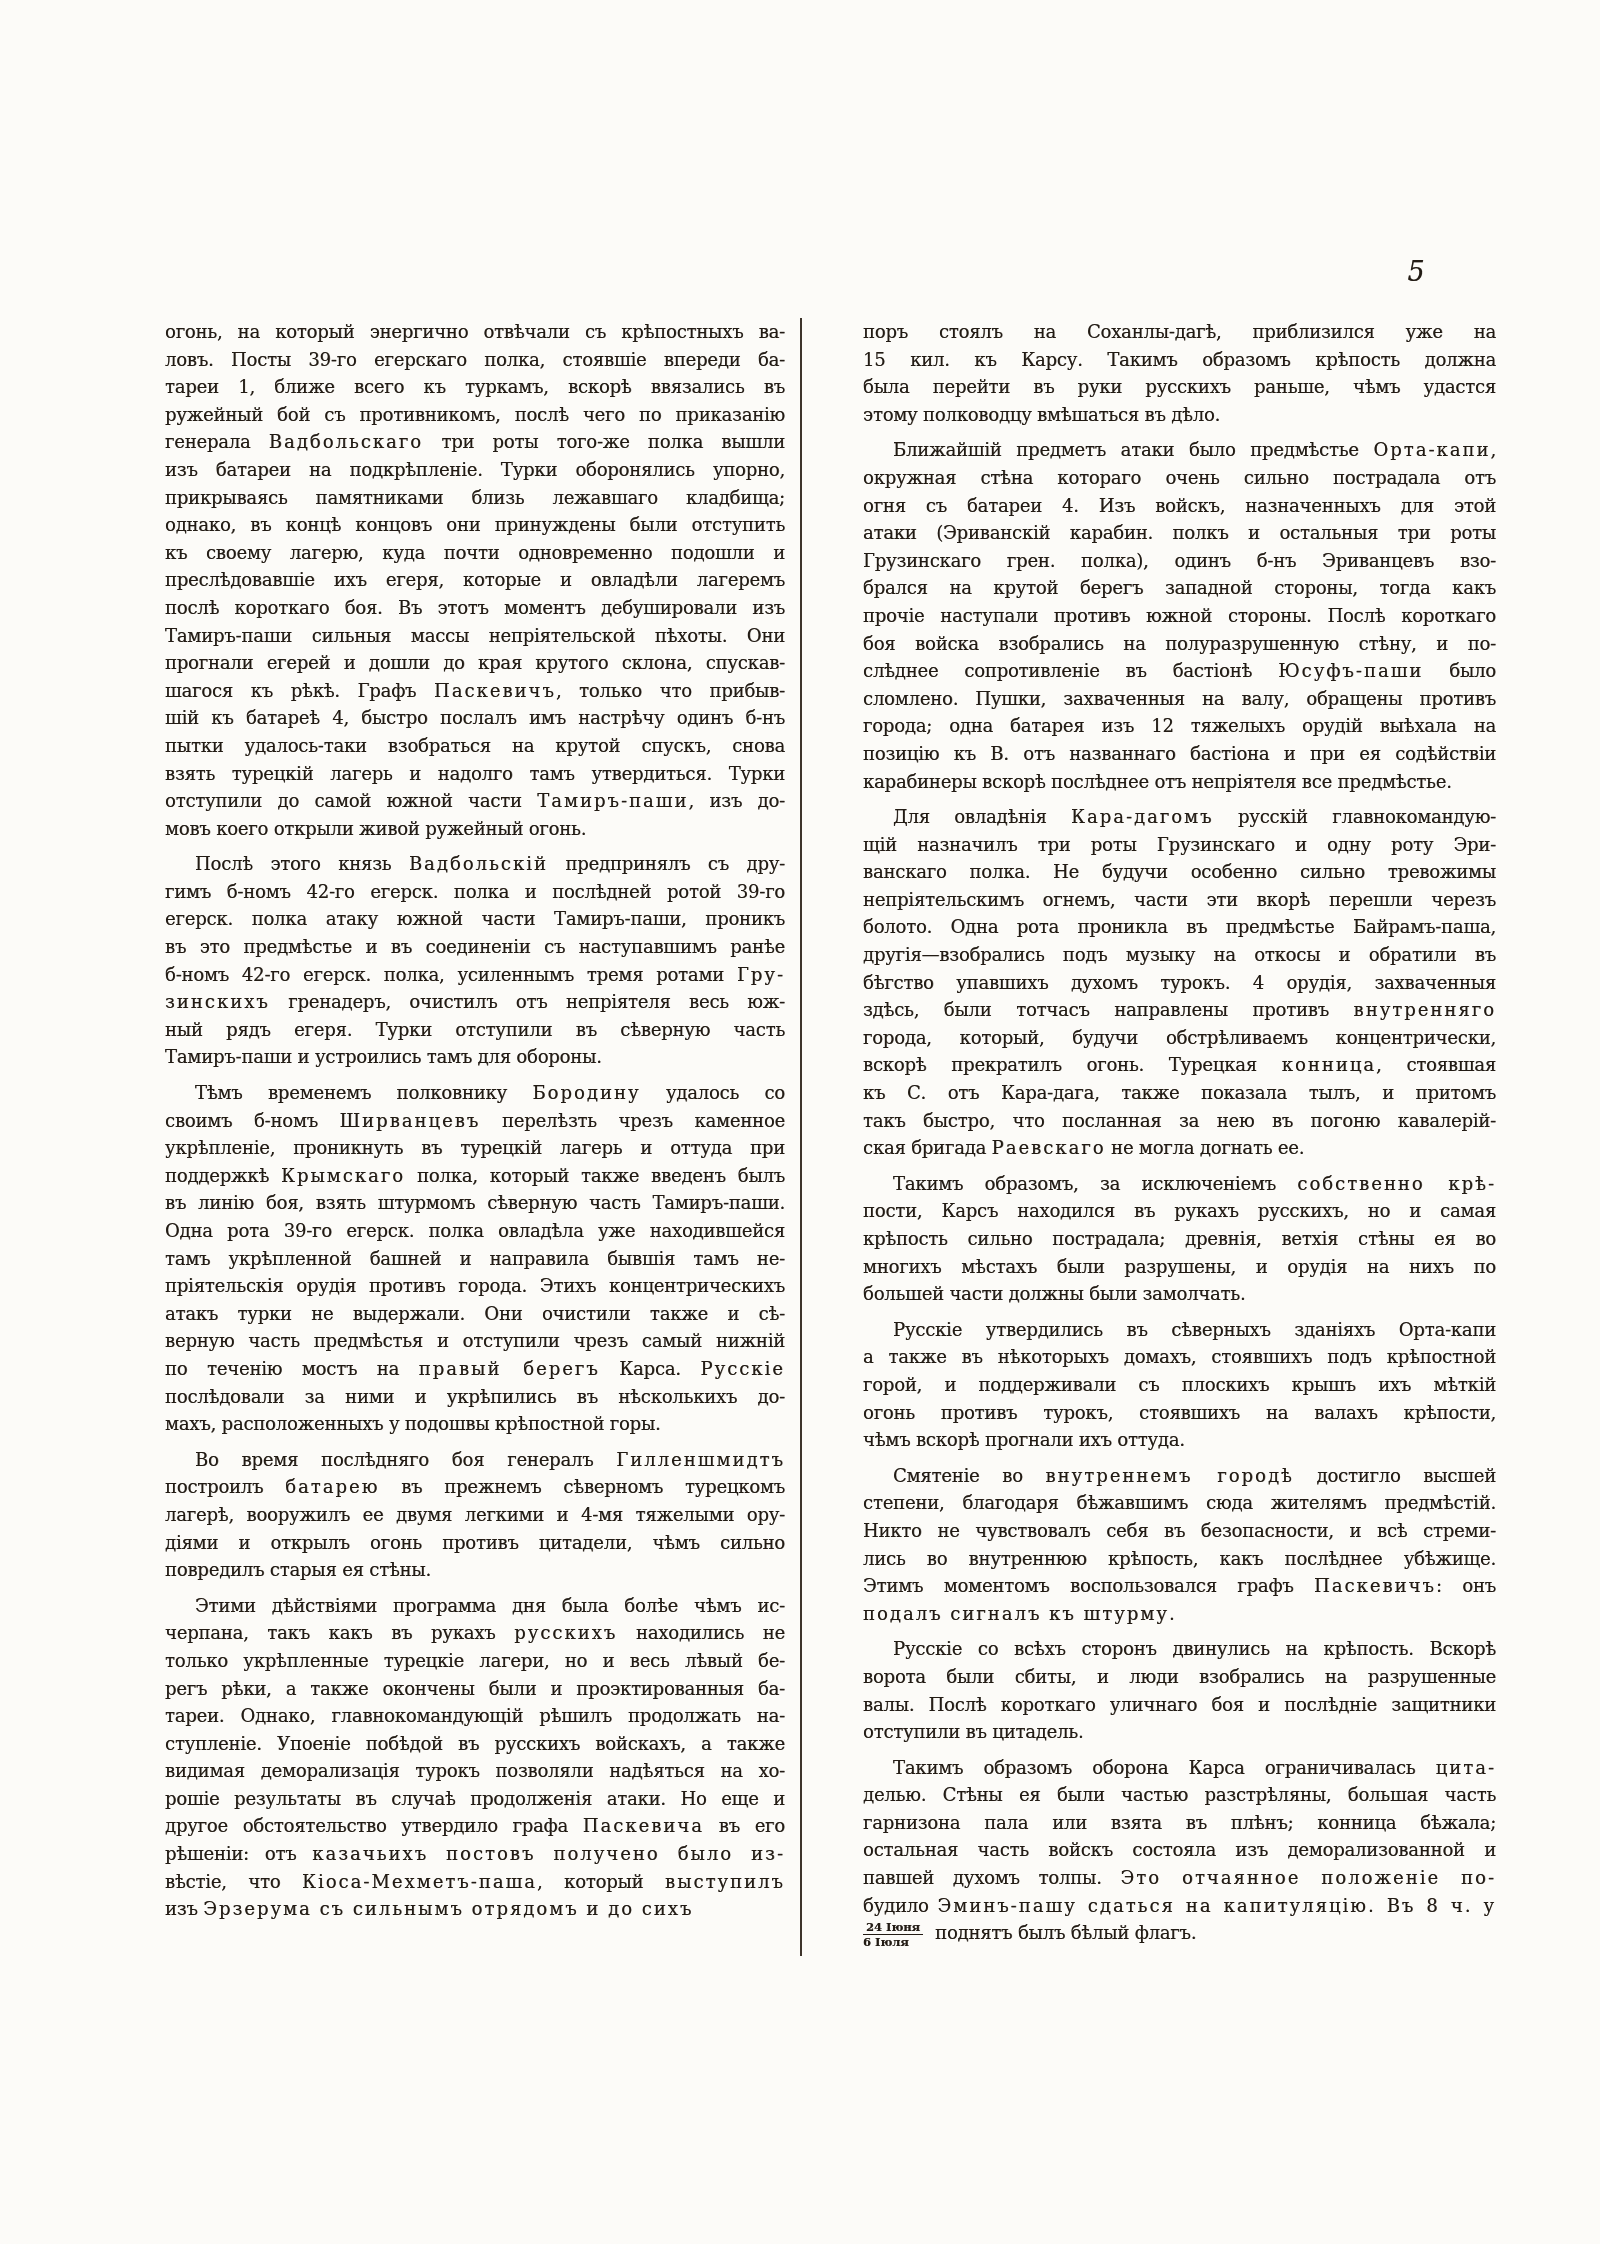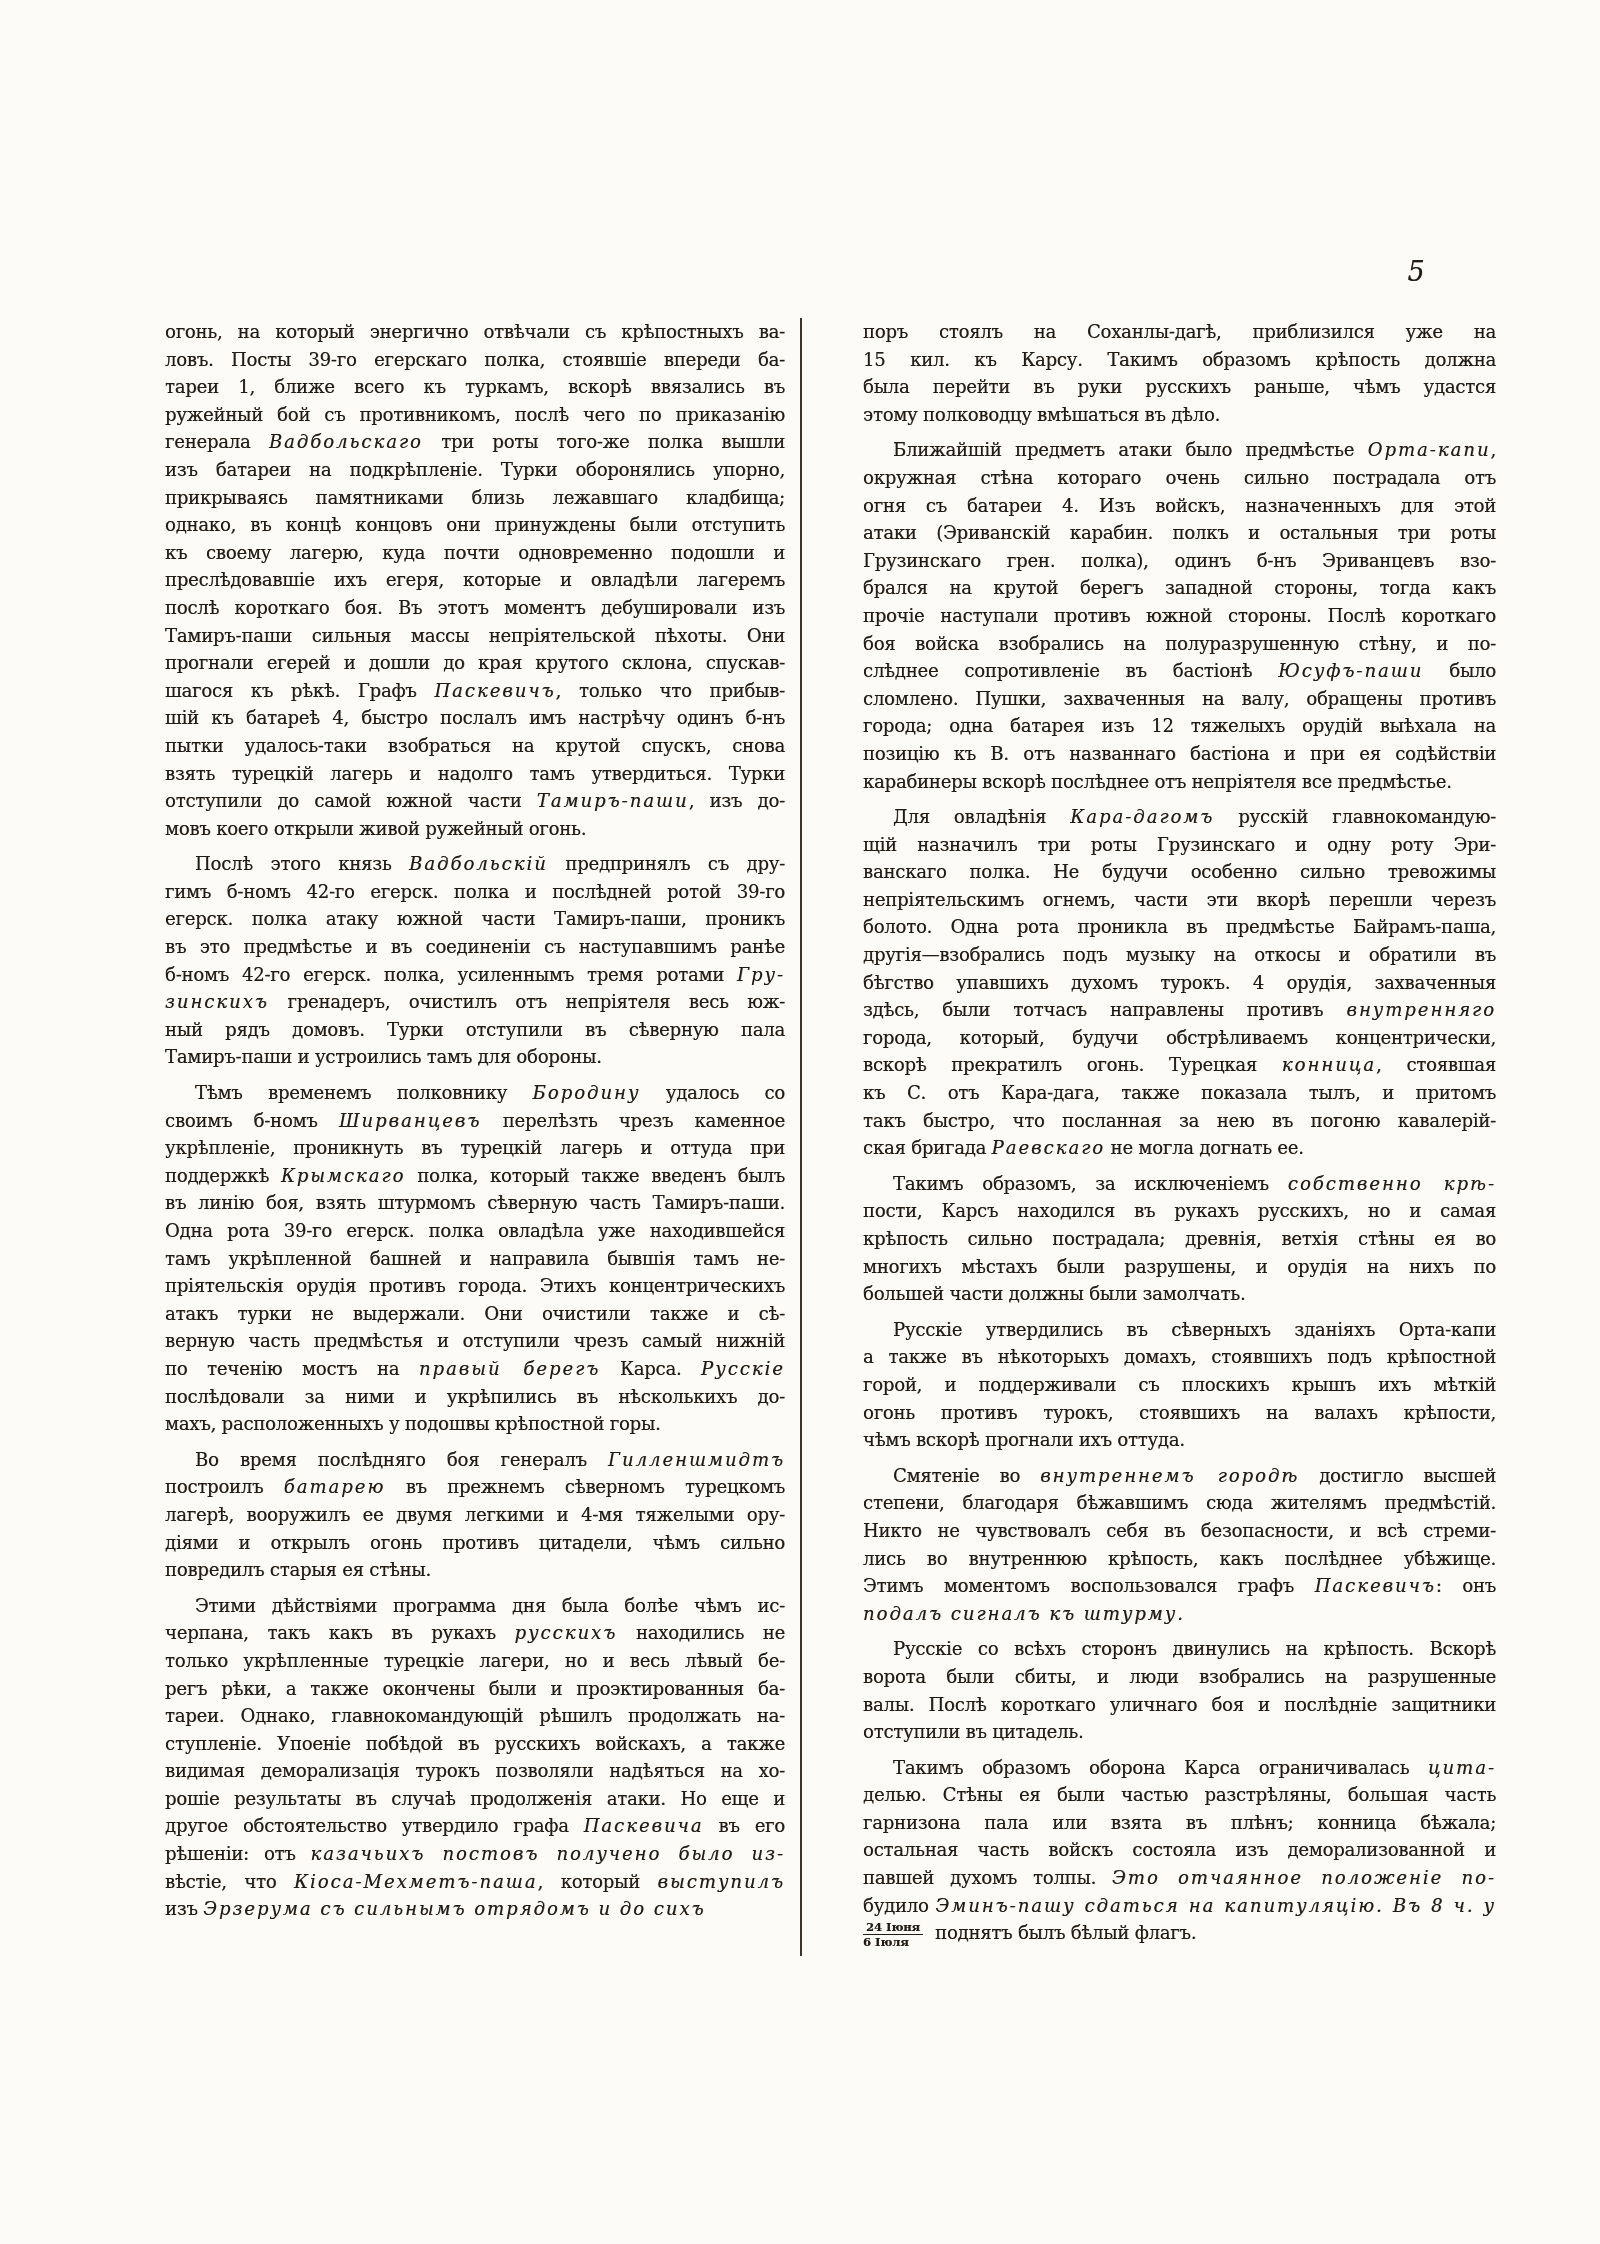--- a/index.html
+++ b/index.html
@@ -41,21 +41,21 @@
   #col-right { left: 863px; width: 633px; }
   .para + .para { margin-top: 8px; }
   .line {
     height: 27.6px;
     overflow: hidden;
     text-align: justify;
     text-align-last: justify;
   }
   .line.last { text-align-last: left; }
   .line.indent { padding-left: 30px; }
-  .sp { letter-spacing: 2px; font-style: italic; }
+  .sp { letter-spacing: 2px; }
   .datefrac {
     display: inline-block;
     vertical-align: -7px;
     text-align: center;
     font-size: 11.5px;
     line-height: 12px;
     letter-spacing: 0;
     margin-right: 12px;
     font-weight: bold;
   }
@@ -90,21 +90,21 @@
         <div class="line">отступили до самой южной части <span class="sp">Тамиръ-паши</span>, изъ до-</div>
         <div class="line last">мовъ коего открыли живой ружейный огонь.</div>
       </div>
       <div class="para">
         <div class="line indent">Послѣ этого князь <span class="sp">Вадбольскій</span> предпринялъ съ дру-</div>
         <div class="line">гимъ б-номъ 42-го егерск. полка и послѣдней ротой 39-го</div>
         <div class="line">егерск. полка атаку южной части Тамиръ-паши, проникъ</div>
         <div class="line">въ это предмѣстье и въ соединеніи съ наступавшимъ ранѣе</div>
         <div class="line">б-номъ 42-го егерск. полка, усиленнымъ тремя ротами <span class="sp">Гру-</span></div>
         <div class="line"><span class="sp">зинскихъ</span> гренадеръ, очистилъ отъ непріятеля весь юж-</div>
-        <div class="line">ный рядъ домовъ. Турки отступили въ сѣверную пала</div>
+        <div class="line">ный рядъ егеря. Турки отступили въ сѣверную часть</div>
         <div class="line last">Тамиръ-паши и устроились тамъ для обороны.</div>
       </div>
       <div class="para">
         <div class="line indent">Тѣмъ временемъ полковнику <span class="sp">Бородину</span> удалось со</div>
         <div class="line">своимъ б-номъ <span class="sp">Ширванцевъ</span> перелѣзть чрезъ каменное</div>
         <div class="line">укрѣпленіе, проникнуть въ турецкій лагерь и оттуда при</div>
         <div class="line">поддержкѣ <span class="sp">Крымскаго</span> полка, который также введенъ былъ</div>
         <div class="line">въ линію боя, взять штурмомъ сѣверную часть Тамиръ-паши.</div>
         <div class="line">Одна рота 39-го егерск. полка овладѣла уже находившейся</div>
         <div class="line">тамъ укрѣпленной башней и направила бывшія тамъ не-</div>

